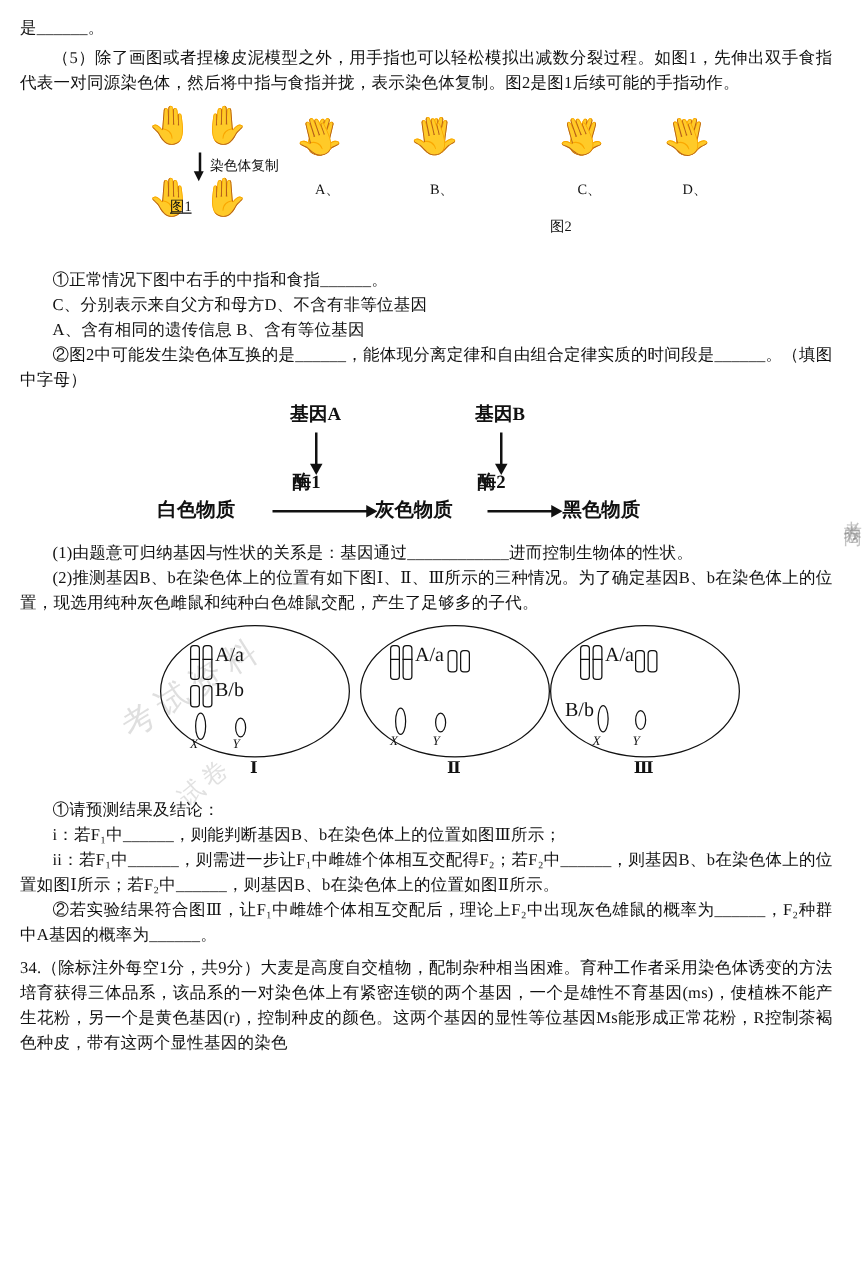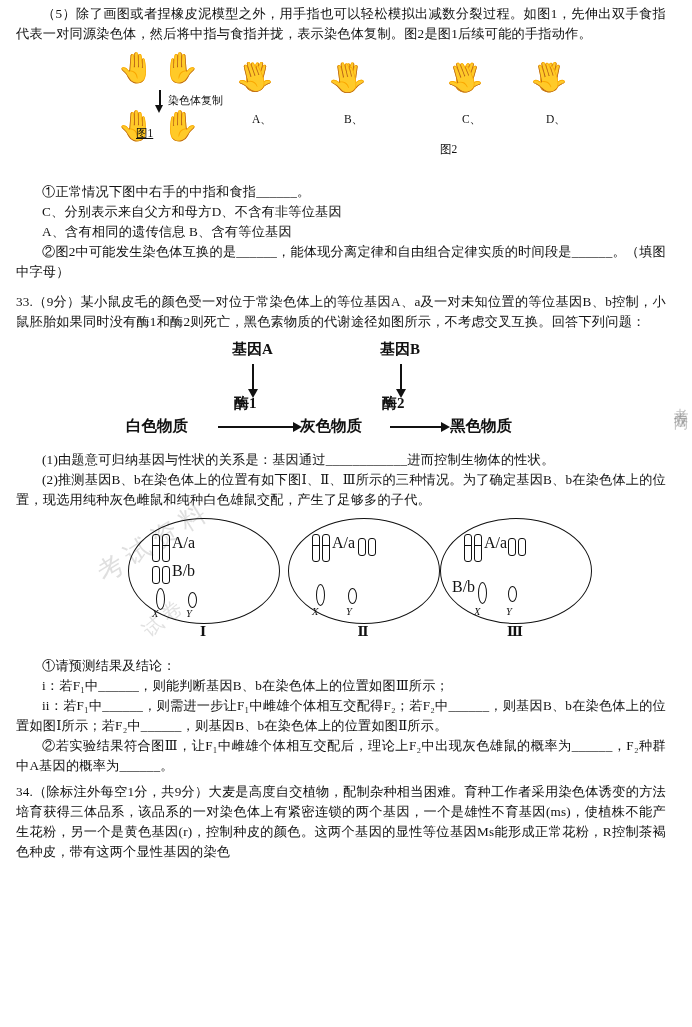--- a/index.html
+++ b/index.html
@@ -215,20 +215,21 @@
 </style>
 </head>
 <body>
 
 <div class="page">
 
   <div class="wm" style="left:90px; top:520px;">考试资料</div>
   <div class="wm2" style="left:140px; top:600px;">试卷</div>
   <div class="edge-wm">考卷网</div>
 
+  <div class="line" style="margin-top:12px;">是______。</div>
 
   <div class="line indent" style="margin-top:4px;">（5）除了画图或者捏橡皮泥模型之外，用手指也可以轻松模拟出减数分裂过程。如图1，先伸出双手食指代表一对同源染色体，然后将中指与食指并拢，表示染色体复制。图2是图1后续可能的手指动作。</div>
 
   <div class="fig-block">
     <div class="fig-inner">
 
       <div class="hand-pair" style="left:96px; top:0px;">
         <span class="tiny-hand" style="position:relative; left:-6px; transform:scaleX(-1); display:inline-block;">✋</span><span class="tiny-hand" style="position:relative; left:2px; display:inline-block;">✋</span>
       </div>
 
@@ -266,21 +267,20 @@
 
       <div class="fig-caption" style="left:424px; top:92px;">图2</div>
     </div>
   </div>
 
   <div class="line indent" style="margin-top:24px;">①正常情况下图中右手的中指和食指______。</div>
   <div class="line indent">C、分别表示来自父方和母方D、不含有非等位基因</div>
   <div class="line indent">A、含有相同的遗传信息 B、含有等位基因</div>
   <div class="line indent">②图2中可能发生染色体互换的是______，能体现分离定律和自由组合定律实质的时间段是______。（填图中字母）</div>
 
-  <div class="line" style="margin-top:10px;">33.（9分）某小鼠皮毛的颜色受一对位于常染色体上的等位基因A、a及一对未知位置的等位基因B、b控制，小鼠胚胎如果同时没有酶1和酶2则死亡，黑色素物质的代谢途径如图所示，不考虑交叉互换。回答下列问题：</div>
 
   <div class="pathway">
     <div class="gene-label" style="left:232px; top:2px;">基因A</div>
     <div class="gene-label" style="left:380px; top:2px;">基因B</div>
 
     <div class="varrow" style="left:252px; top:26px; height:26px;"></div>
     <div class="varrow" style="left:400px; top:26px; height:26px;"></div>
 
     <div class="enzyme-label" style="left:234px; top:56px;">酶1</div>
     <div class="enzyme-label" style="left:382px; top:56px;">酶2</div>

